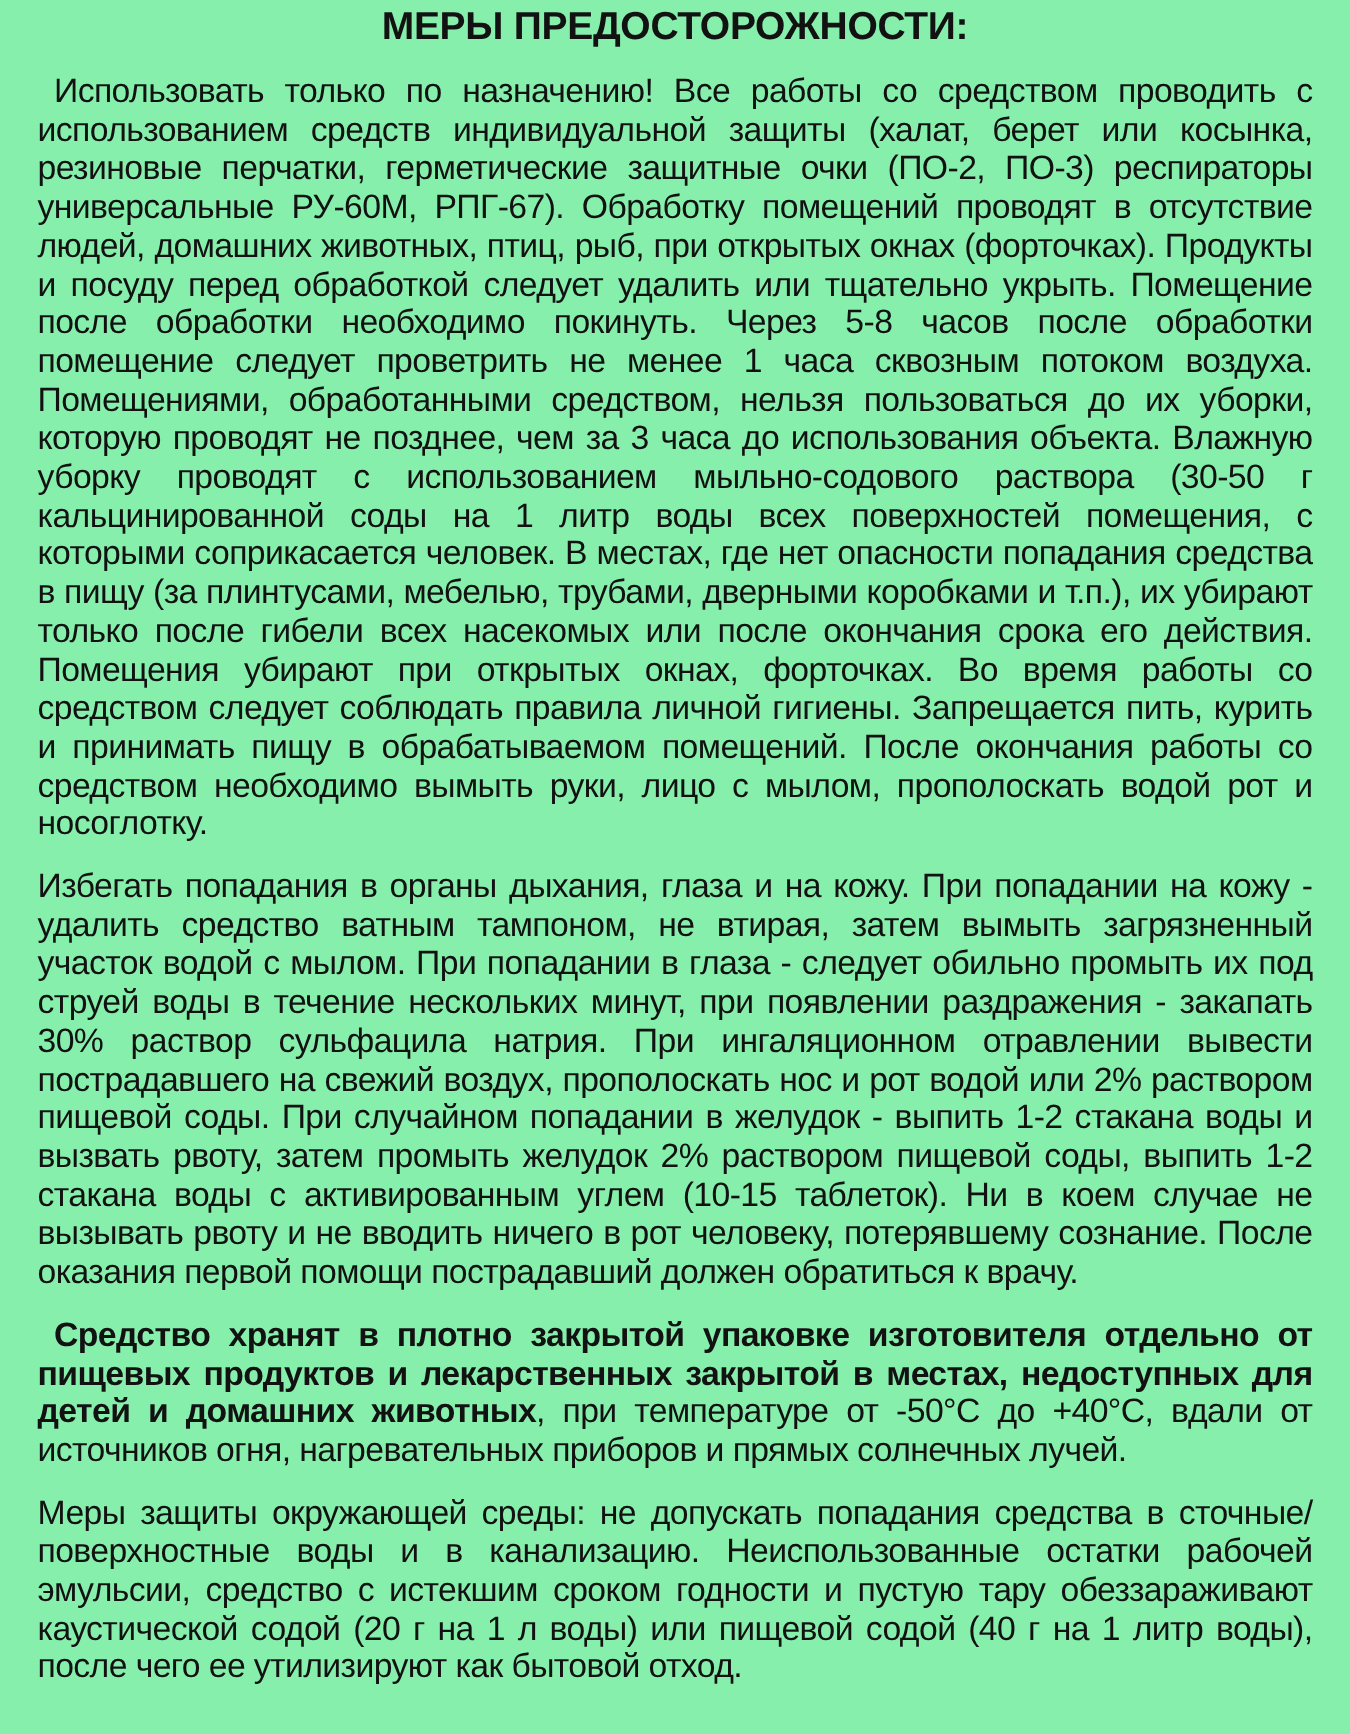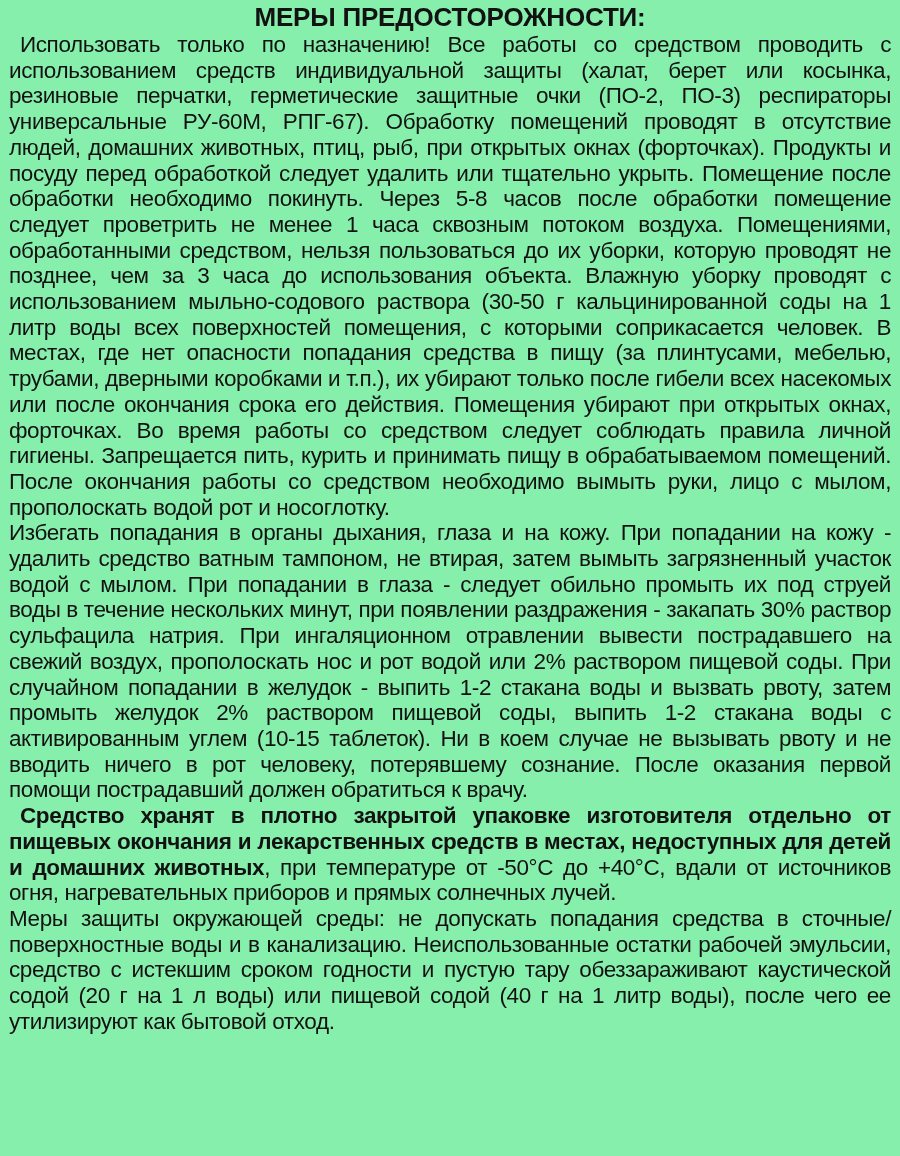--- a/index.html
+++ b/index.html
@@ -21,21 +21,21 @@
   }
   .doc-heading {
     margin: 0;
     font-size: 26px;
     line-height: 29px;
     font-weight: bold;
     text-align: center;
     letter-spacing: -0.2px;
   }
   .doc-paragraph {
-    margin: 0;
+    margin: 16px;
     text-align: justify;
     text-justify: inter-word;
   }
   .doc-paragraph.first-indent {
     text-indent: 11px;
   }
   .bold-run {
     font-weight: bold;
   }
 </style>
@@ -44,17 +44,17 @@
 
 <div class="label-doc">
 
   <h1 class="doc-heading">МЕРЫ ПРЕДОСТОРОЖНОСТИ:</h1>
 
   <p class="doc-paragraph first-indent">Использовать только по назначению! Все работы со средством проводить с использованием средств индивидуальной защиты (халат, берет или косынка, резиновые перчатки, герметические защитные очки (ПО-2, ПО-3) респираторы универсальные РУ-60М, РПГ-67). Обработку помещений проводят в отсутствие людей, домашних животных, птиц, рыб, при открытых окнах (форточках). Продукты и посуду перед обработкой следует удалить или тщательно укрыть. Помещение после обработки необходимо покинуть. Через 5-8 часов после обработки помещение следует проветрить не менее 1 часа сквозным потоком воздуха. Помещениями, обработанными средством, нельзя пользоваться до их уборки, которую проводят не позднее, чем за 3 часа до использования объекта. Влажную уборку проводят с использованием мыльно-содового раствора (30-50 г кальцинированной соды на 1 литр воды всех поверхностей помещения, с которыми соприкасается человек. В местах, где нет опасности попадания средства в пищу (за плинтусами, мебелью, трубами, дверными коробками и т.п.), их убирают только после гибели всех насекомых или после окончания срока его действия. Помещения убирают при открытых окнах, форточках. Во время работы со средством следует соблюдать правила личной гигиены. Запрещается пить, курить и принимать пищу в обрабатываемом помещений. После окончания работы со средством необходимо вымыть руки, лицо с мылом, прополоскать водой рот и носоглотку.</p>
 
   <p class="doc-paragraph">Избегать попадания в органы дыхания, глаза и на кожу. При попадании на кожу - удалить средство ватным тампоном, не втирая, затем вымыть загрязненный участок водой с мылом. При попадании в глаза - следует обильно промыть их под струей воды в течение нескольких минут, при появлении раздражения - закапать 30% раствор сульфацила натрия. При ингаляционном отравлении вывести пострадавшего на свежий воздух, прополоскать нос и рот водой или 2% раствором пищевой соды. При случайном попадании в желудок - выпить 1-2 стакана воды и вызвать рвоту, затем промыть желудок 2% раствором пищевой соды, выпить 1-2 стакана воды с активированным углем (10-15 таблеток). Ни в коем случае не вызывать рвоту и не вводить ничего в рот человеку, потерявшему сознание. После оказания первой помощи пострадавший должен обратиться к врачу.</p>
 
 
-  <p class="doc-paragraph first-indent"><span class="bold-run">Средство хранят в плотно закрытой упаковке изготовителя отдельно от пищевых окончания и лекарственных средств в местах, недоступных для детей и домашних животных</span><span>, при температуре от -50°С до +40°С, вдали от источников огня, нагревательных приборов и прямых солнечных лучей.</span></p>
+  <p class="doc-paragraph first-indent"><span class="bold-run">Средство хранят в плотно закрытой упаковке изготовителя отдельно от пищевых продуктов и лекарственных закрытой в местах, недоступных для детей и домашних животных</span><span>, при температуре от -50°С до +40°С, вдали от источников огня, нагревательных приборов и прямых солнечных лучей.</span></p>
 
   <p class="doc-paragraph">Меры защиты окружающей среды: не допускать попадания средства в сточные/поверхностные воды и в канализацию. Неиспользованные остатки рабочей эмульсии, средство с истекшим сроком годности и пустую тару обеззараживают каустической содой (20 г на 1 л воды) или пищевой содой (40 г на 1 литр воды), после чего ее утилизируют как бытовой отход.</p>
 
 </div>
 
 </body></html>

